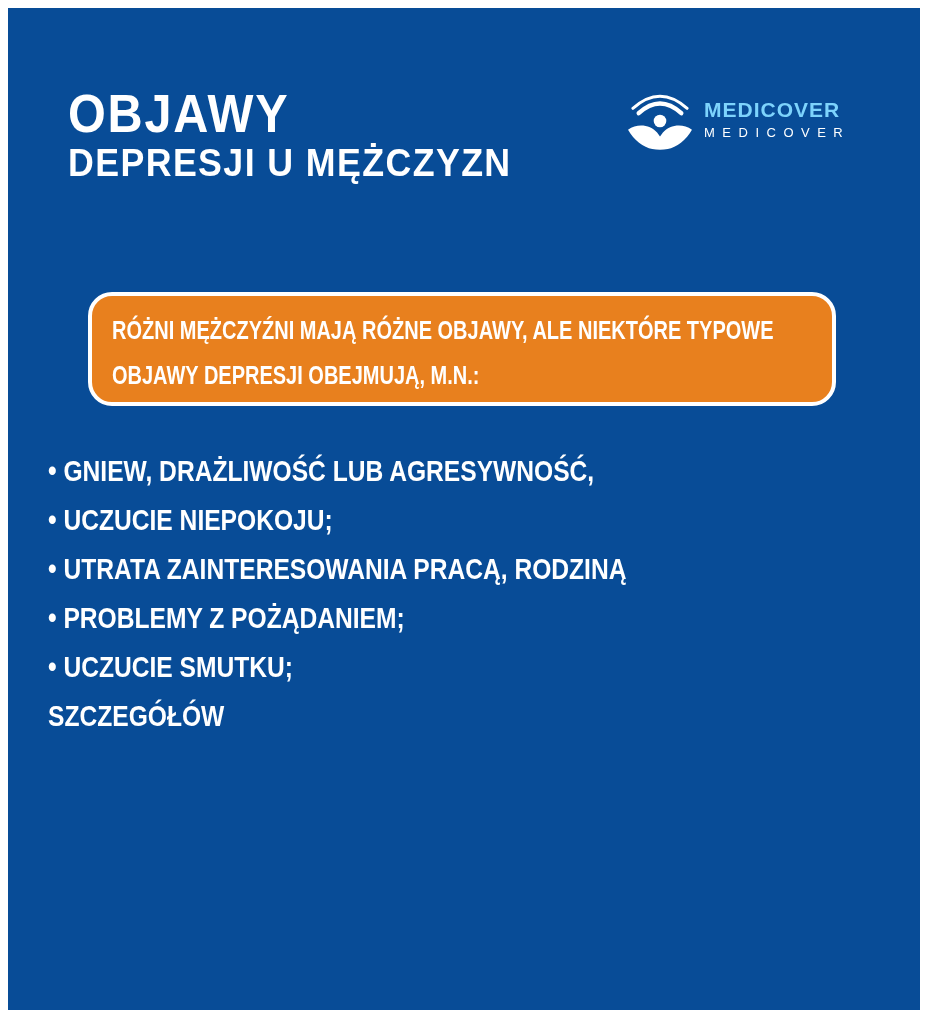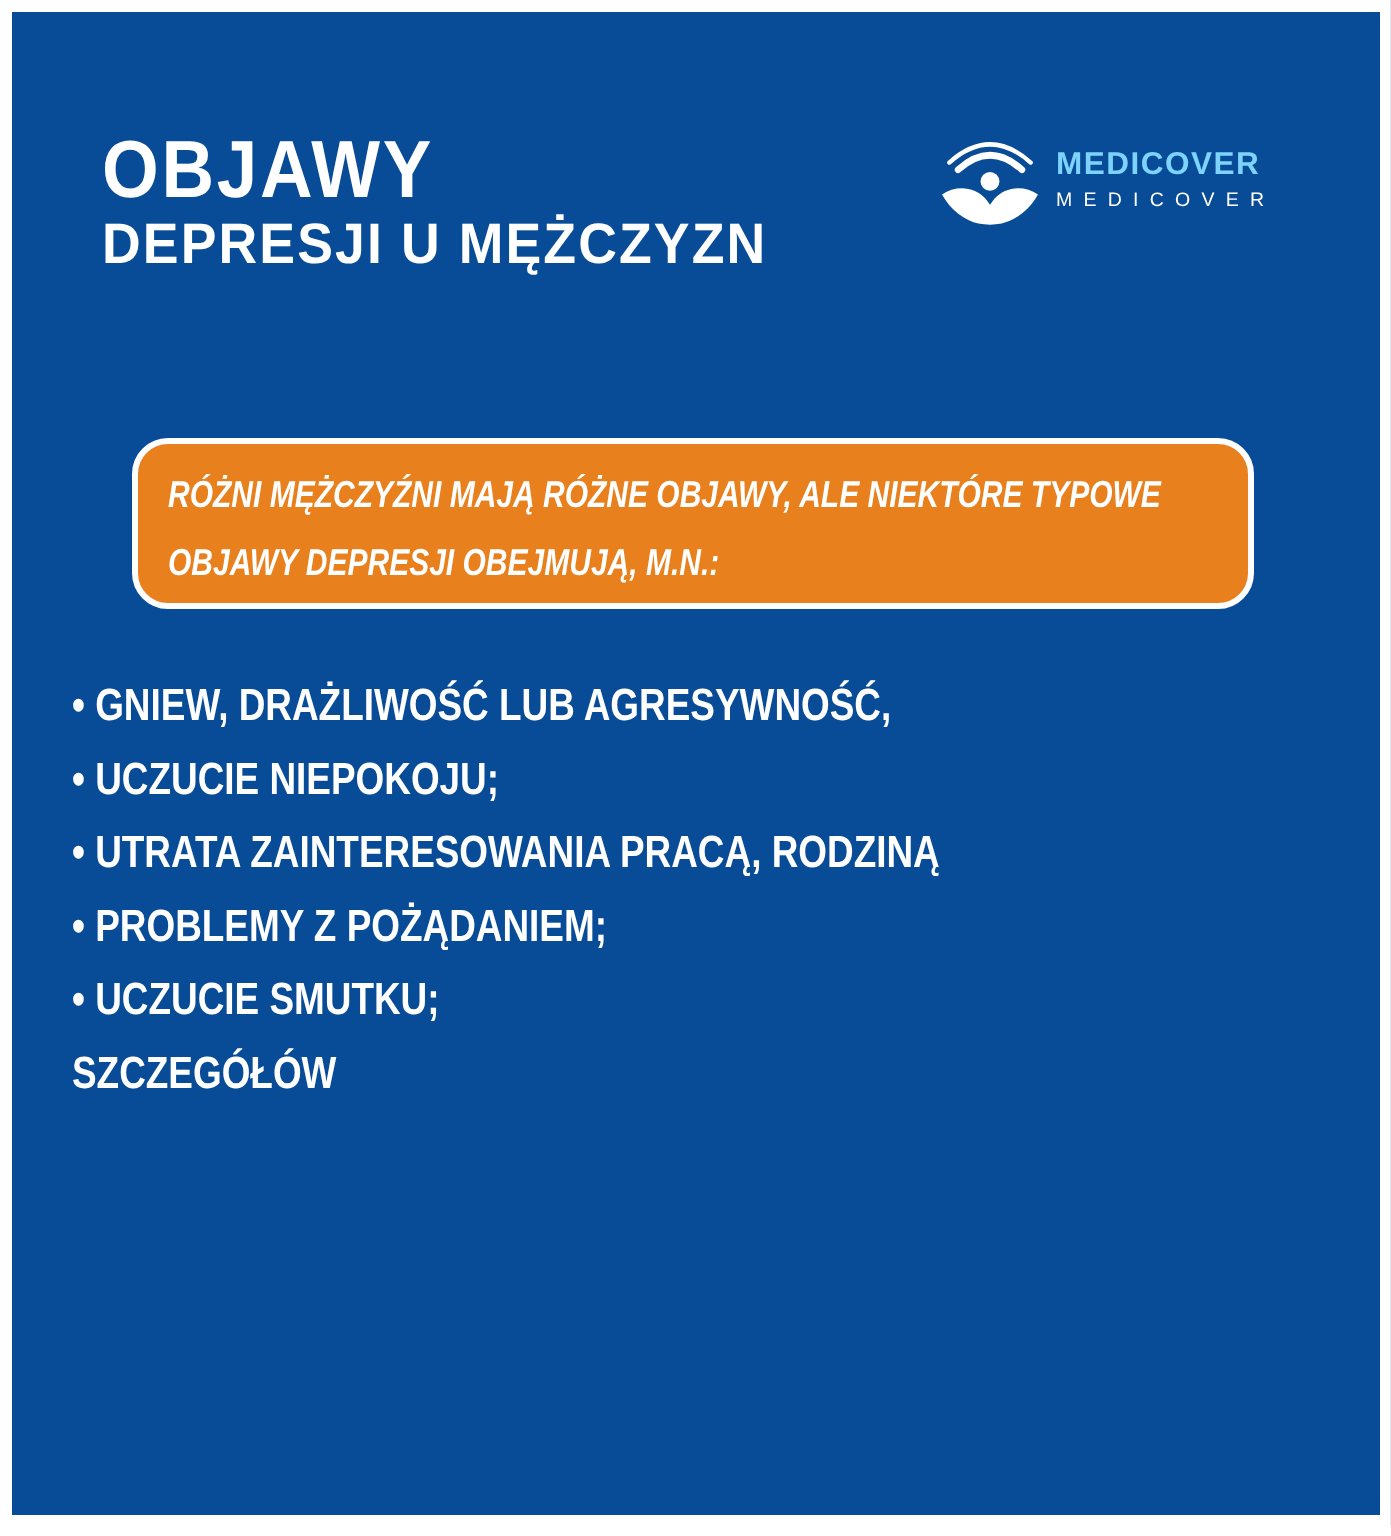--- a/index.html
+++ b/index.html
@@ -84,21 +84,20 @@
     position: absolute;
     left: 80px;
     top: 284px;
     width: 748px;
     height: 114px;
     box-sizing: border-box;
     background: #E8801E;
     border: 4px solid #ffffff;
     border-radius: 24px;
     padding: 12px 20px;
-    font-style: italic;
   }
   .callout-line {
     height: 45px;
     display: flex;
     align-items: center;
   }
   .callout-line .txt {
     display: inline-block;
     color: #ffffff;
     font-size: 25px;

